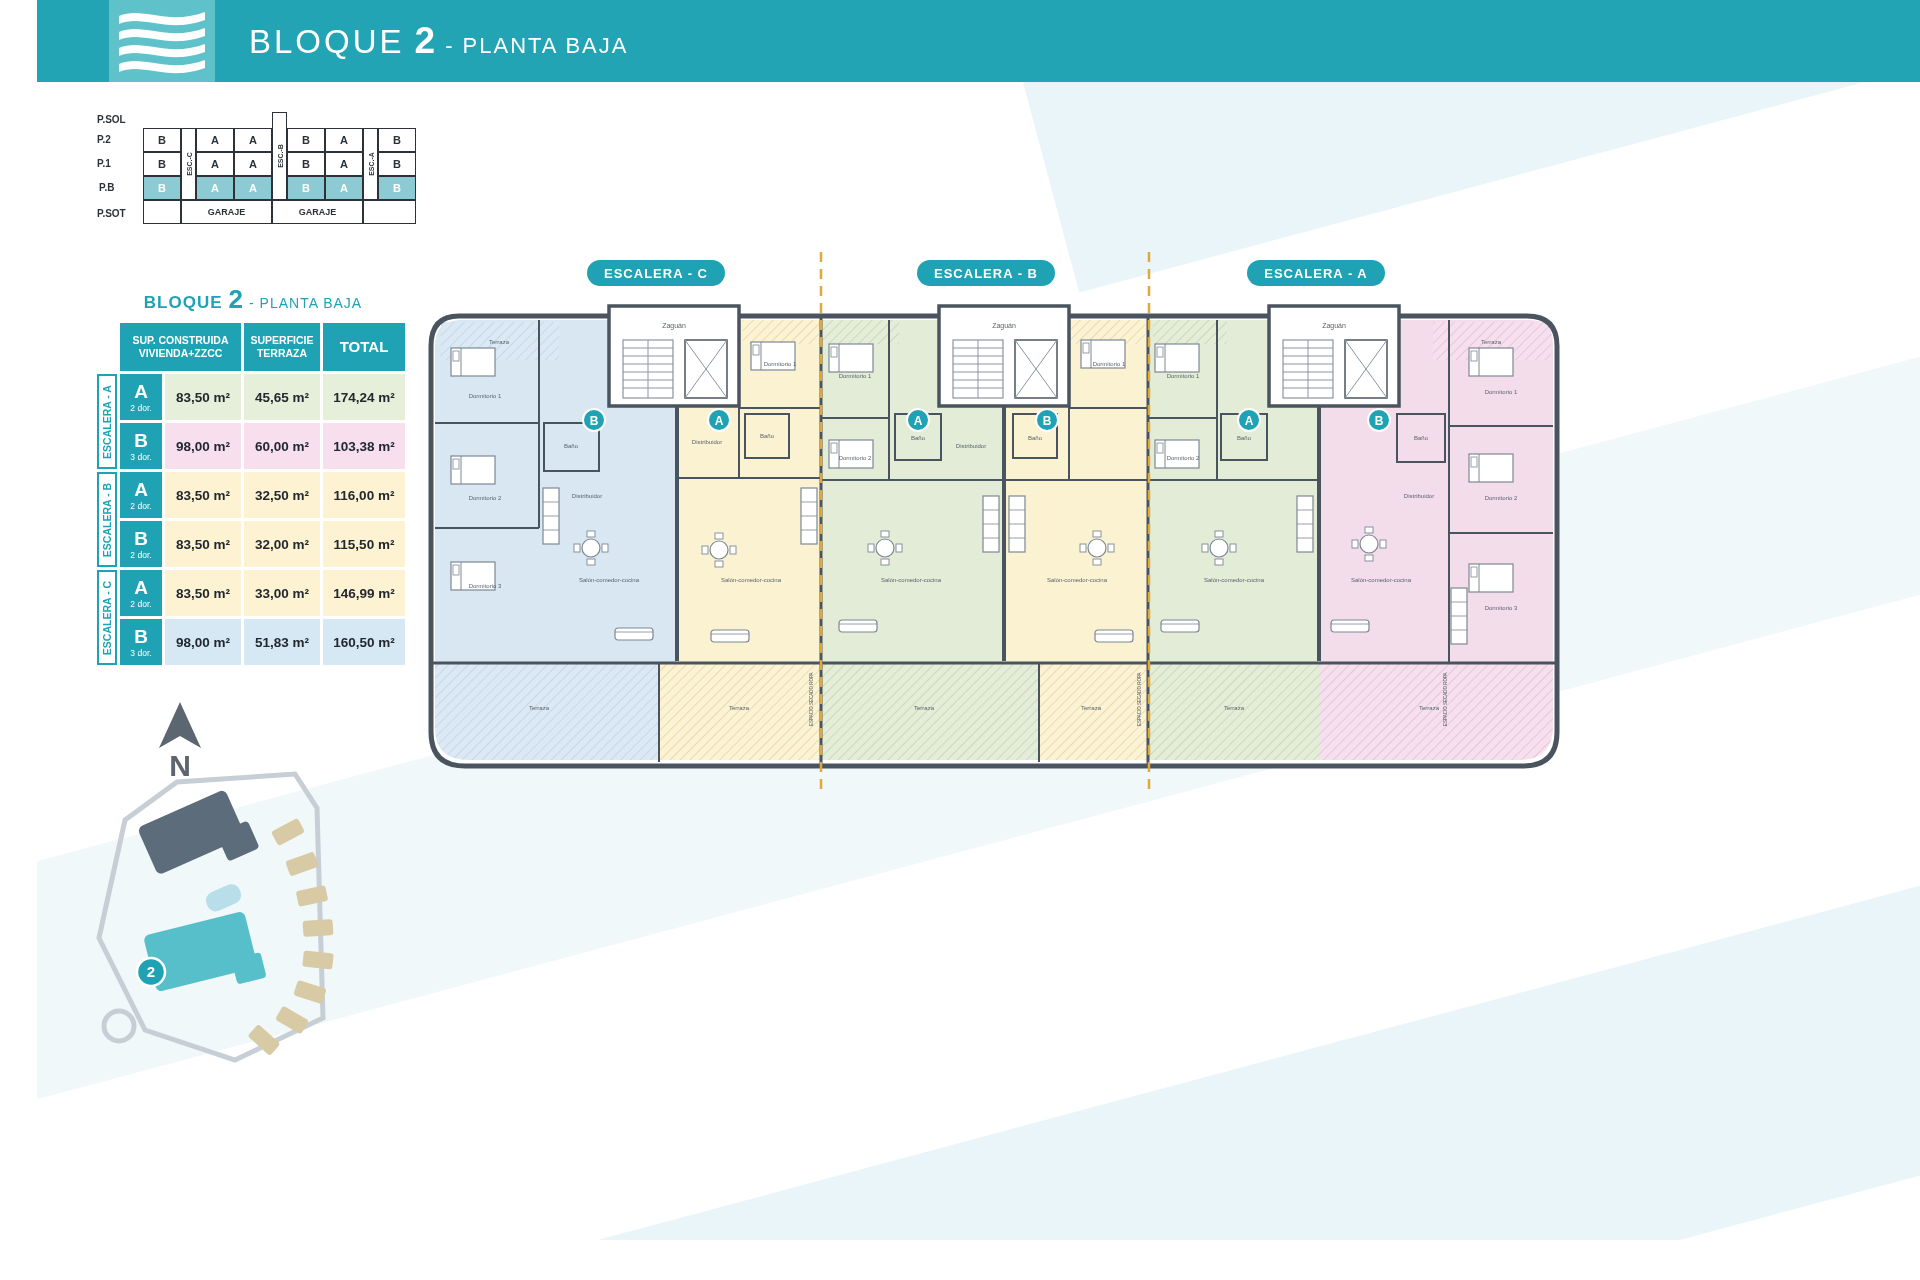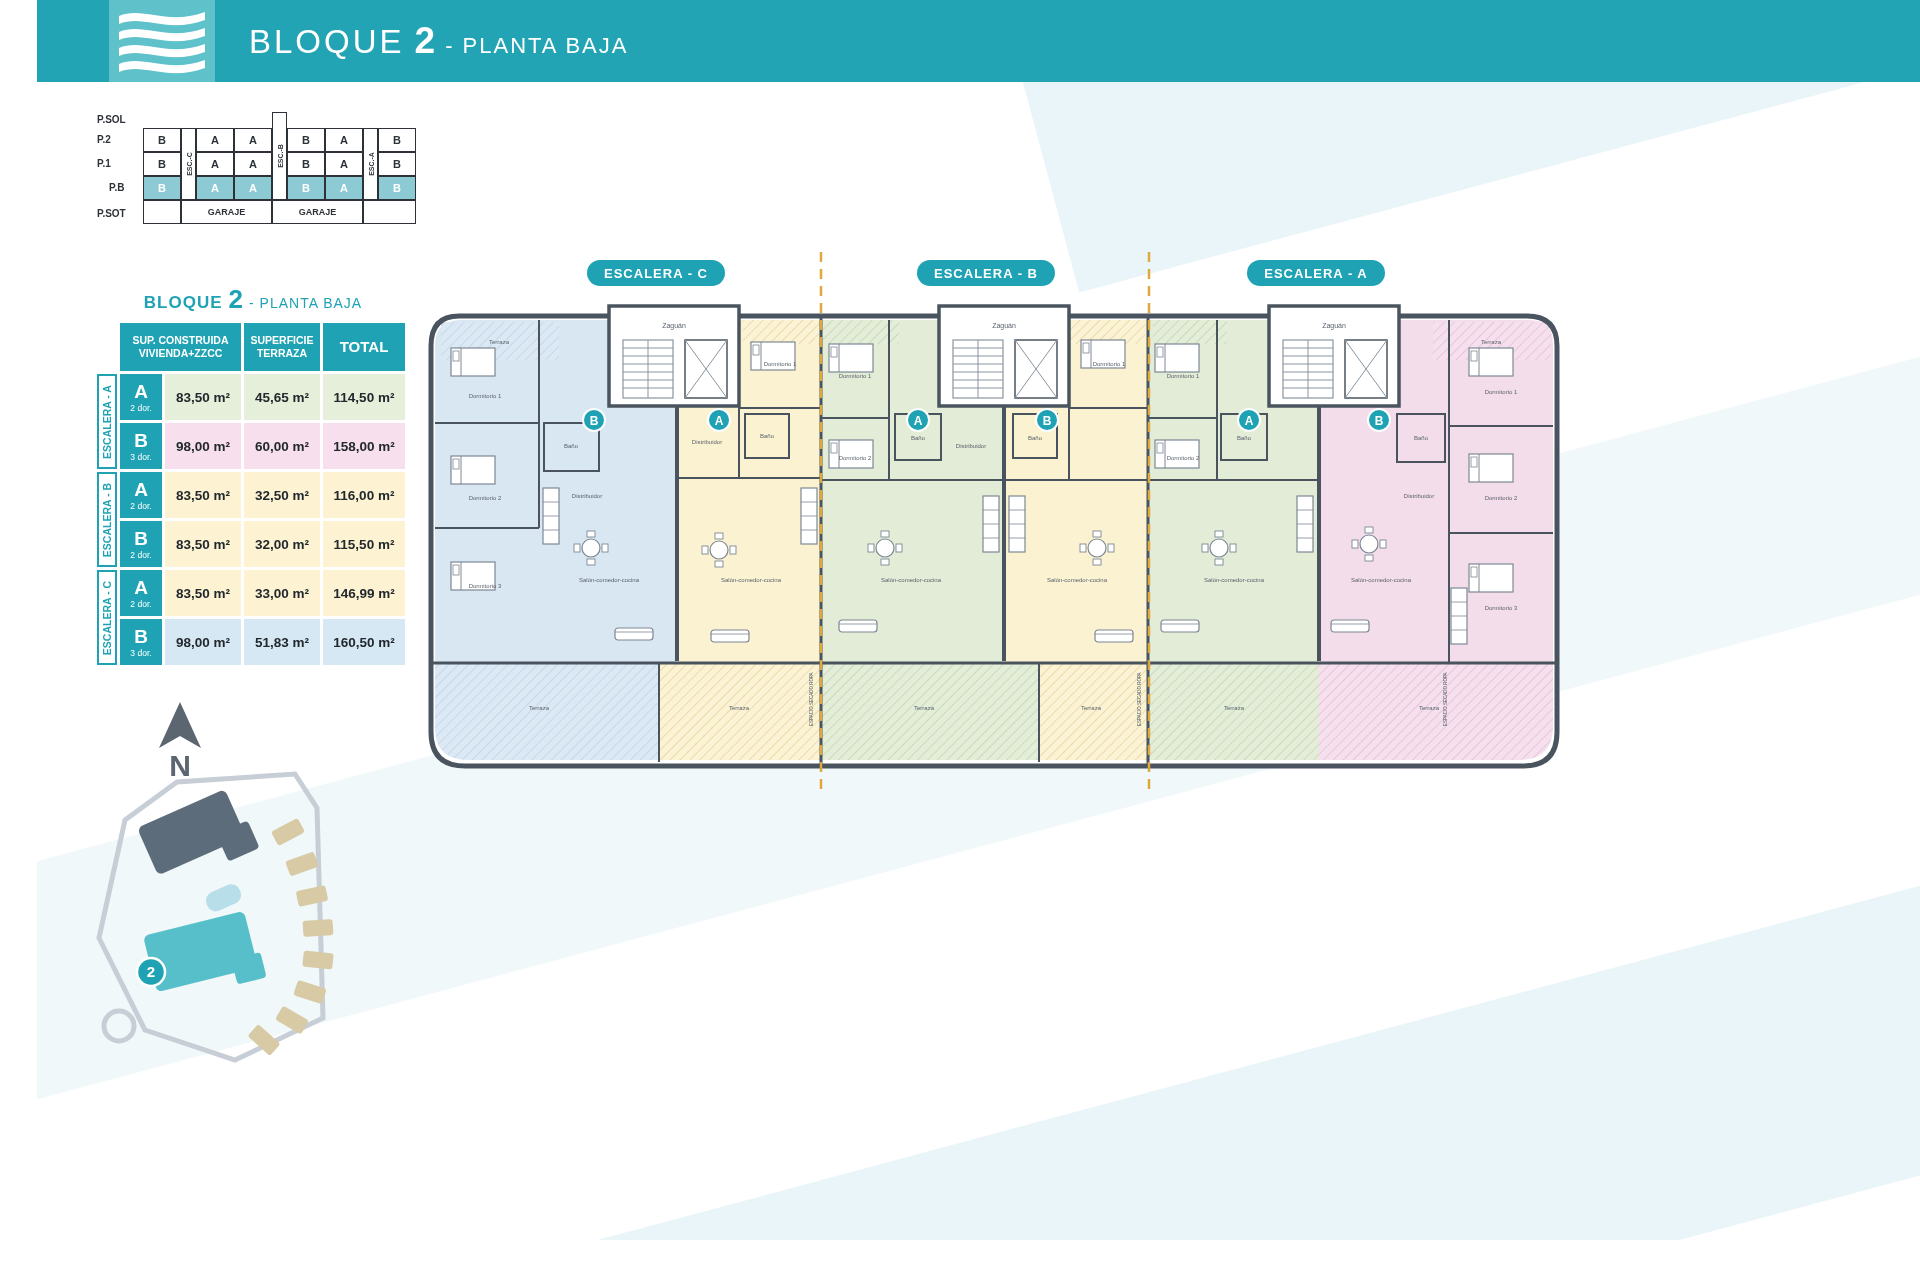--- a/index.html
+++ b/index.html
@@ -80,21 +80,21 @@
       <span class="t-main">BLOQUE</span>
       <span class="t-num">2</span>
       <span class="t-sub">- PLANTA BAJA</span>
     </div>
   </header>
 
   <div class="secdiag">
     <div class="fl" style="left:0;top:2px">P.SOL</div>
     <div class="fl" style="left:0;top:22px">P.2</div>
     <div class="fl" style="left:0;top:46px">P.1</div>
-    <div class="fl" style="left:12px;top:70px">P.B</div>
+    <div class="fl" style="left:2px;top:70px">P.B</div>
     <div class="fl" style="left:0;top:96px">P.SOT</div>
 
     <div class="sc" style="left:46px;top:16px;width:38px;height:24px">B</div>
     <div class="sc" style="left:99px;top:16px;width:38px;height:24px">A</div>
     <div class="sc" style="left:137px;top:16px;width:38px;height:24px">A</div>
     <div class="sc" style="left:190px;top:16px;width:38px;height:24px">B</div>
     <div class="sc" style="left:228px;top:16px;width:38px;height:24px">A</div>
     <div class="sc" style="left:281px;top:16px;width:38px;height:24px">B</div>
 
     <div class="sc" style="left:46px;top:40px;width:38px;height:24px">B</div>
@@ -155,29 +155,29 @@
       <div class="cell esc-cell" style="grid-row:6/8;grid-column:1">
           <span class="vtext">ESCALERA - C</span>
         </div>
 
       <div class="cell badge-cell" style="grid-row:2;grid-column:2">
           <span class="bl">A</span>
           <span class="bd">2 dor.</span>
         </div>
       <div class="cell val bg-green" style="grid-row:2;grid-column:3">83,50 m²</div>
       <div class="cell val bg-green" style="grid-row:2;grid-column:4">45,65 m²</div>
-      <div class="cell val bg-green" style="grid-row:2;grid-column:5">114,50 m²</div>
+      <div class="cell val bg-green" style="grid-row:2;grid-column:5">174,24 m²</div>
 
       <div class="cell badge-cell" style="grid-row:3;grid-column:2">
           <span class="bl">B</span>
           <span class="bd">3 dor.</span>
         </div>
       <div class="cell val bg-pink" style="grid-row:3;grid-column:3">98,00 m²</div>
       <div class="cell val bg-pink" style="grid-row:3;grid-column:4">60,00 m²</div>
-      <div class="cell val bg-pink" style="grid-row:3;grid-column:5">158,00 m²</div>
+      <div class="cell val bg-pink" style="grid-row:3;grid-column:5">103,38 m²</div>
 
       <div class="cell badge-cell" style="grid-row:4;grid-column:2">
           <span class="bl">A</span>
           <span class="bd">2 dor.</span>
         </div>
       <div class="cell val bg-yellow" style="grid-row:4;grid-column:3">83,50 m²</div>
       <div class="cell val bg-yellow" style="grid-row:4;grid-column:4">32,50 m²</div>
       <div class="cell val bg-yellow" style="grid-row:4;grid-column:5">116,00 m²</div>
 
       <div class="cell badge-cell" style="grid-row:5;grid-column:2">

